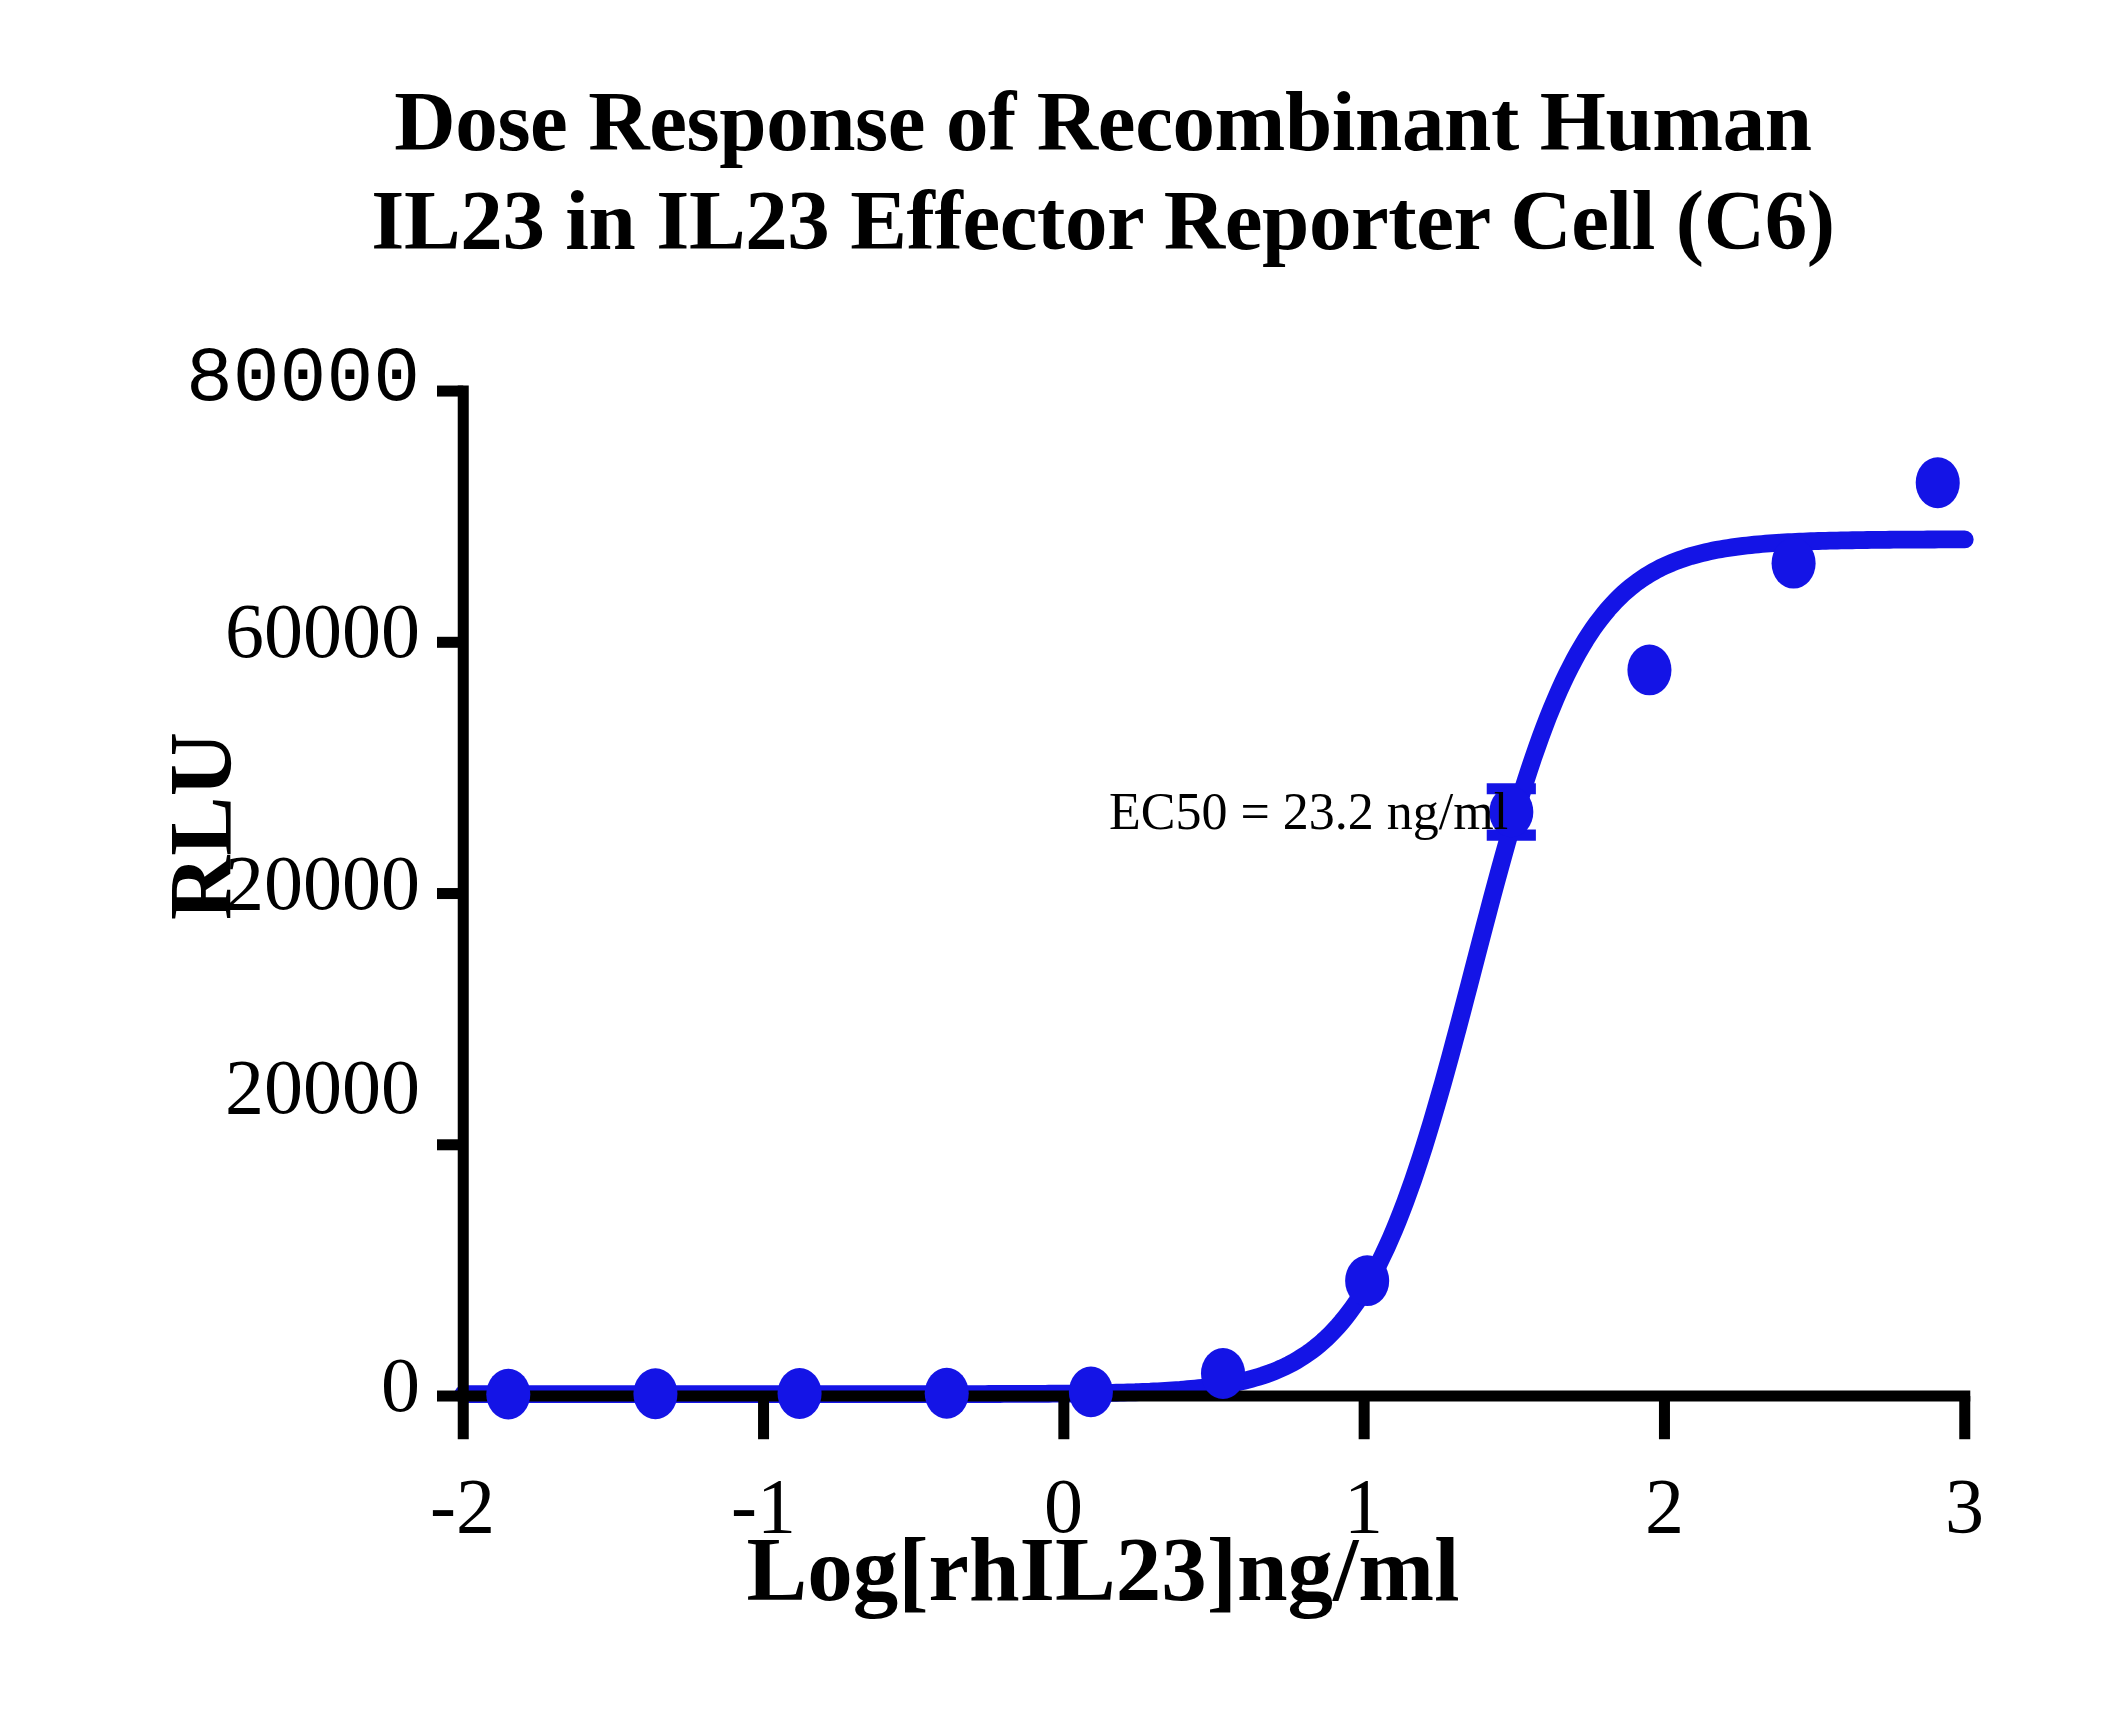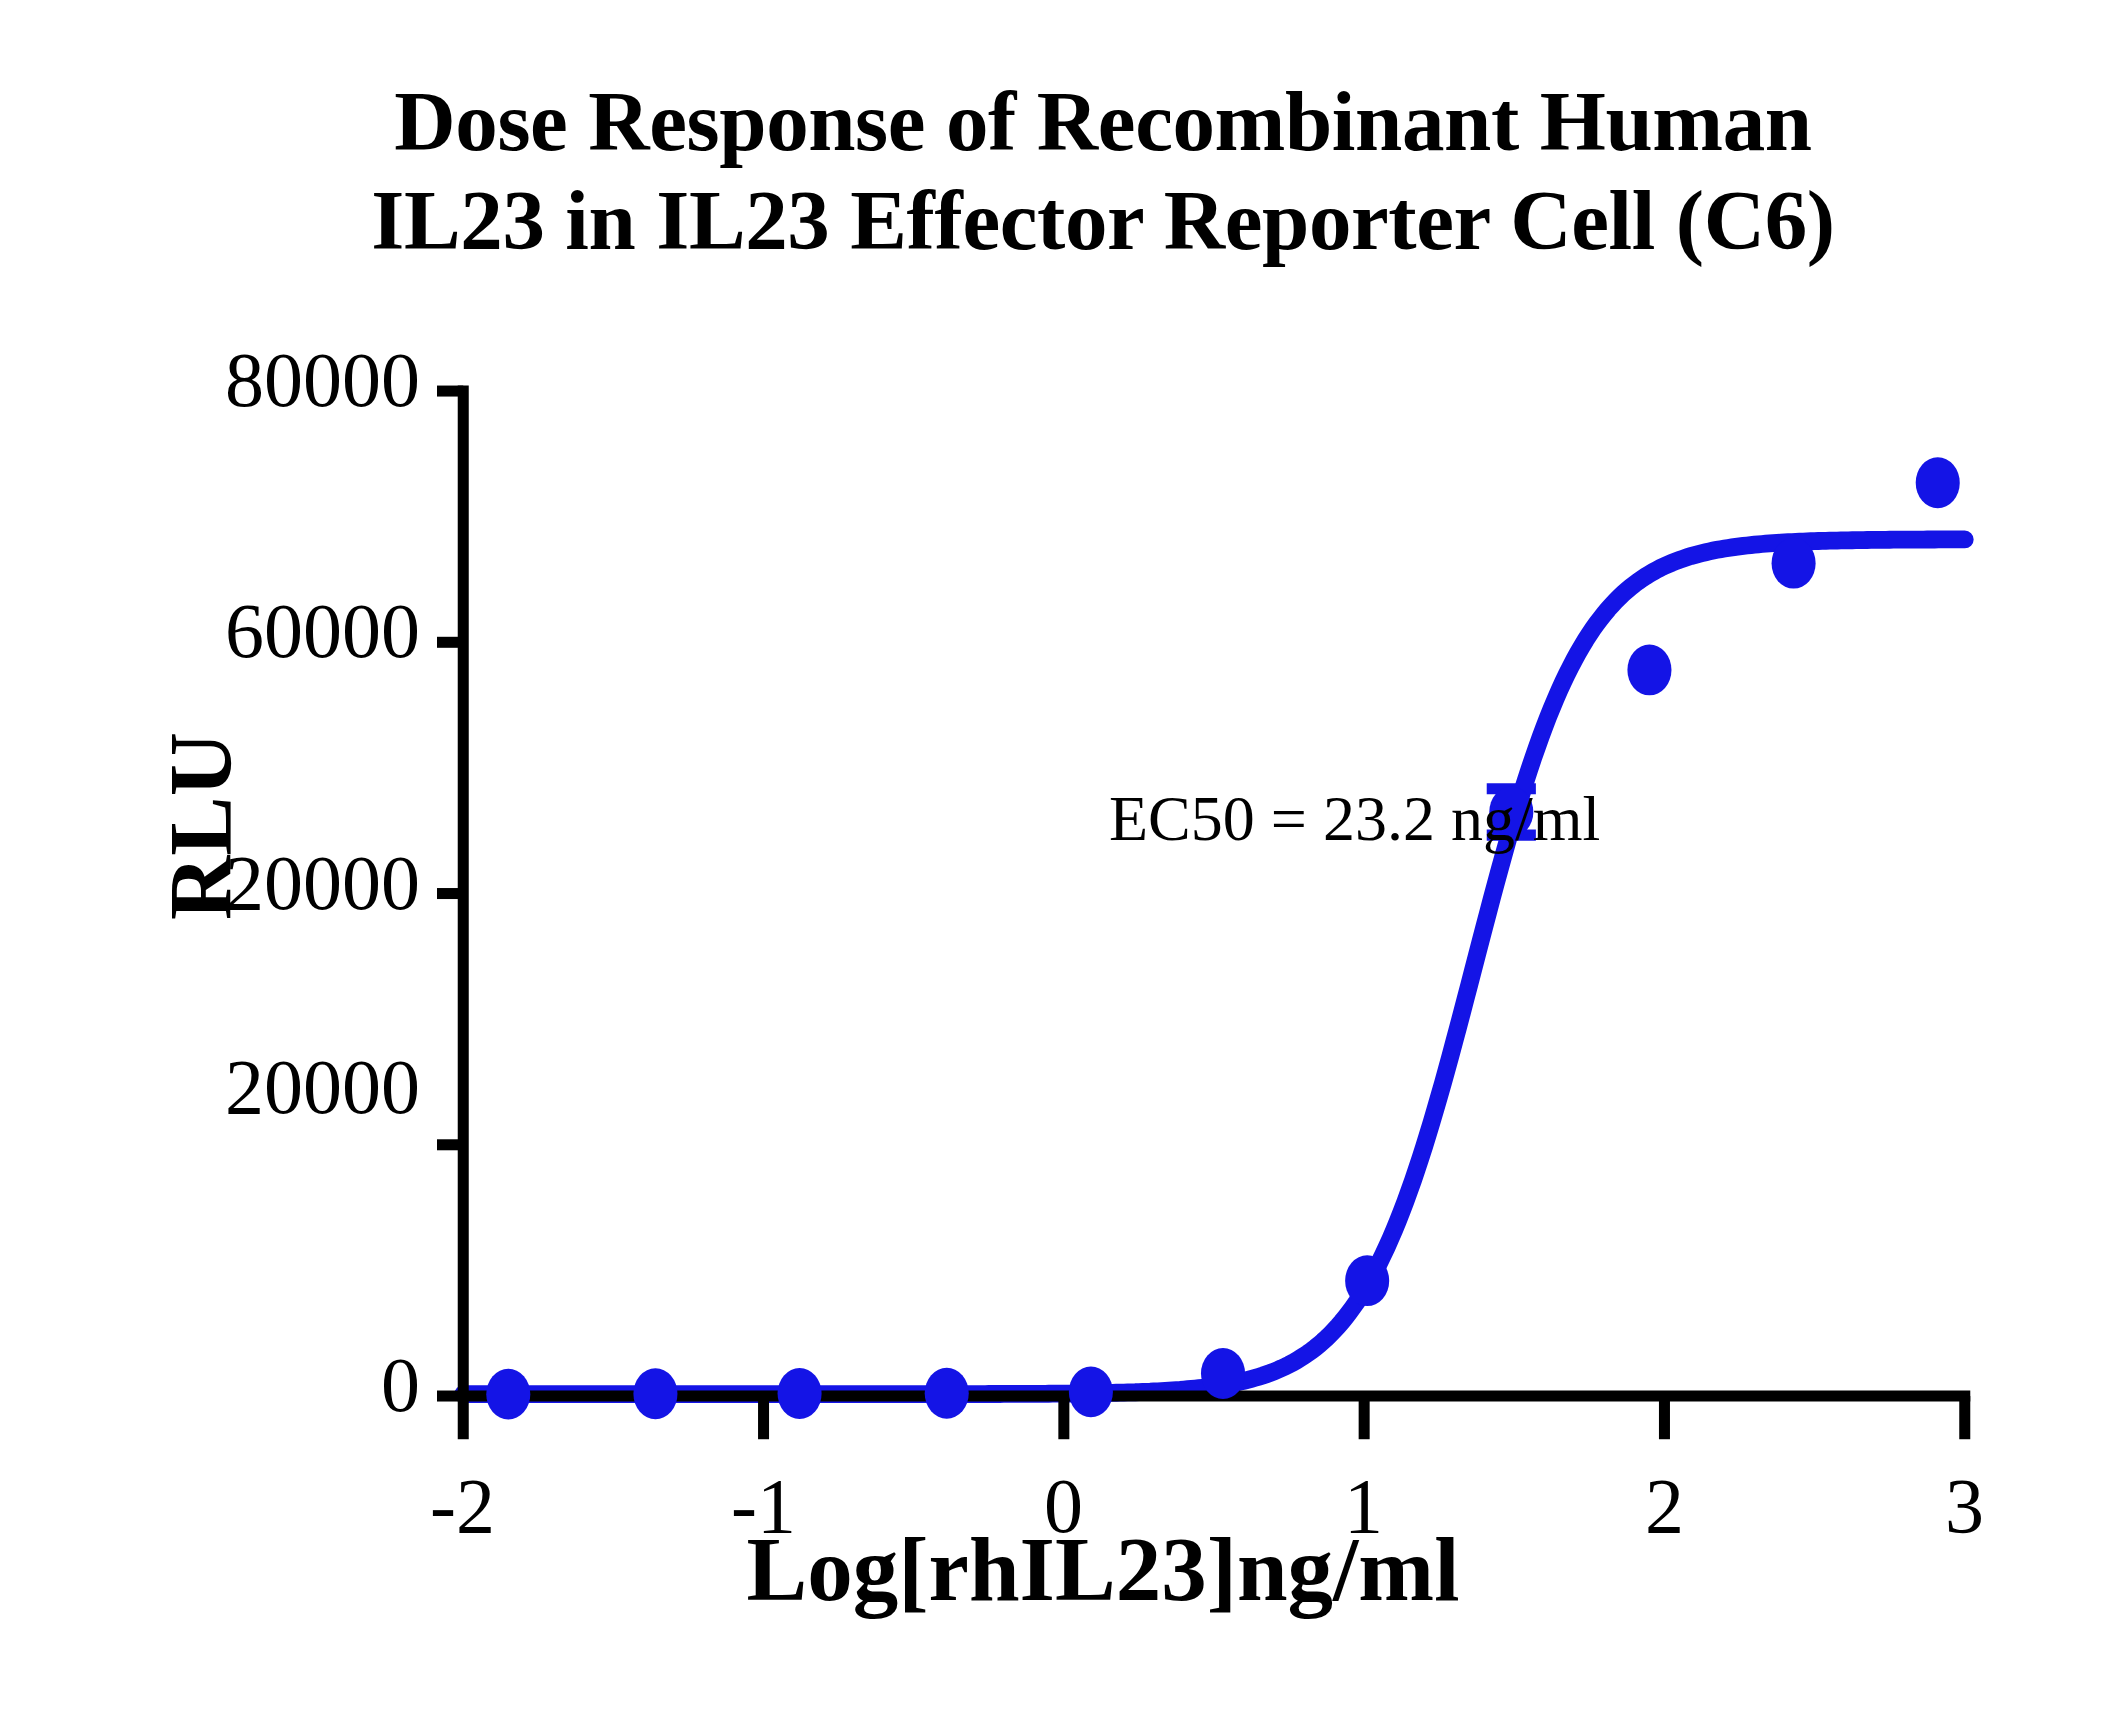--- a/index.html
+++ b/index.html
@@ -25,21 +25,21 @@
     text-align:center;font-weight:bold;font-size:91px;color:#000;
   }
   .ytick-label{
     position:absolute;text-align:right;font-size:78px;color:#000;
     width:381px;right:auto;
   }
   .xtick-label{
     position:absolute;text-align:center;font-size:78px;color:#000;width:169px;
   }
   #ec50-annotation{
-    position:absolute;font-size:64px;color:#000;white-space:nowrap;font-family:Liberation Serif, serif;
+    position:absolute;font-size:52px;color:#000;white-space:nowrap;font-family:Liberation Serif, serif;
   }
 </style>
 </head>
 <body>
 
 <div id="root">
 
   <div id="chart-title">
     <span class="tl">Dose Response of Recombinant Human</span>
     <span class="tl">IL23 in IL23 Effector Reporter Cell (C6)</span>
@@ -85,21 +85,21 @@
   </svg>
 
   <div id="y-axis-title">RLU</div>
   <div id="x-axis-title">Log[rhIL23]ng/ml</div>
 
   <div id="ticklabels-y">
       <div class="ytick-label" style="left: 39px; top: 1340px;">0</div>
       <div class="ytick-label" style="left: 39px; top: 1042px;">20000</div>
       <div class="ytick-label" style="left: 39px; top: 838px;">20000</div>
       <div class="ytick-label" style="left: 39px; top: 586px;">60000</div>
-      <div class="ytick-label" style="left: 39px; top: 335px;">80000</div>
+      <div class="ytick-label" style="left: 39px; top: 335px; font-family: Liberation Mono, monospace;">80000</div>
     </div>
   <div id="ticklabels-x">
       <div class="xtick-label" style="left: 378px; top: 1461px;">-2</div>
       <div class="xtick-label" style="left: 679px; top: 1461px;">-1</div>
       <div class="xtick-label" style="left: 979px; top: 1461px;">0</div>
       <div class="xtick-label" style="left: 1279px; top: 1461px;">1</div>
       <div class="xtick-label" style="left: 1580px; top: 1461px;">2</div>
       <div class="xtick-label" style="left: 1880px; top: 1461px;">3</div>
     </div>
 

